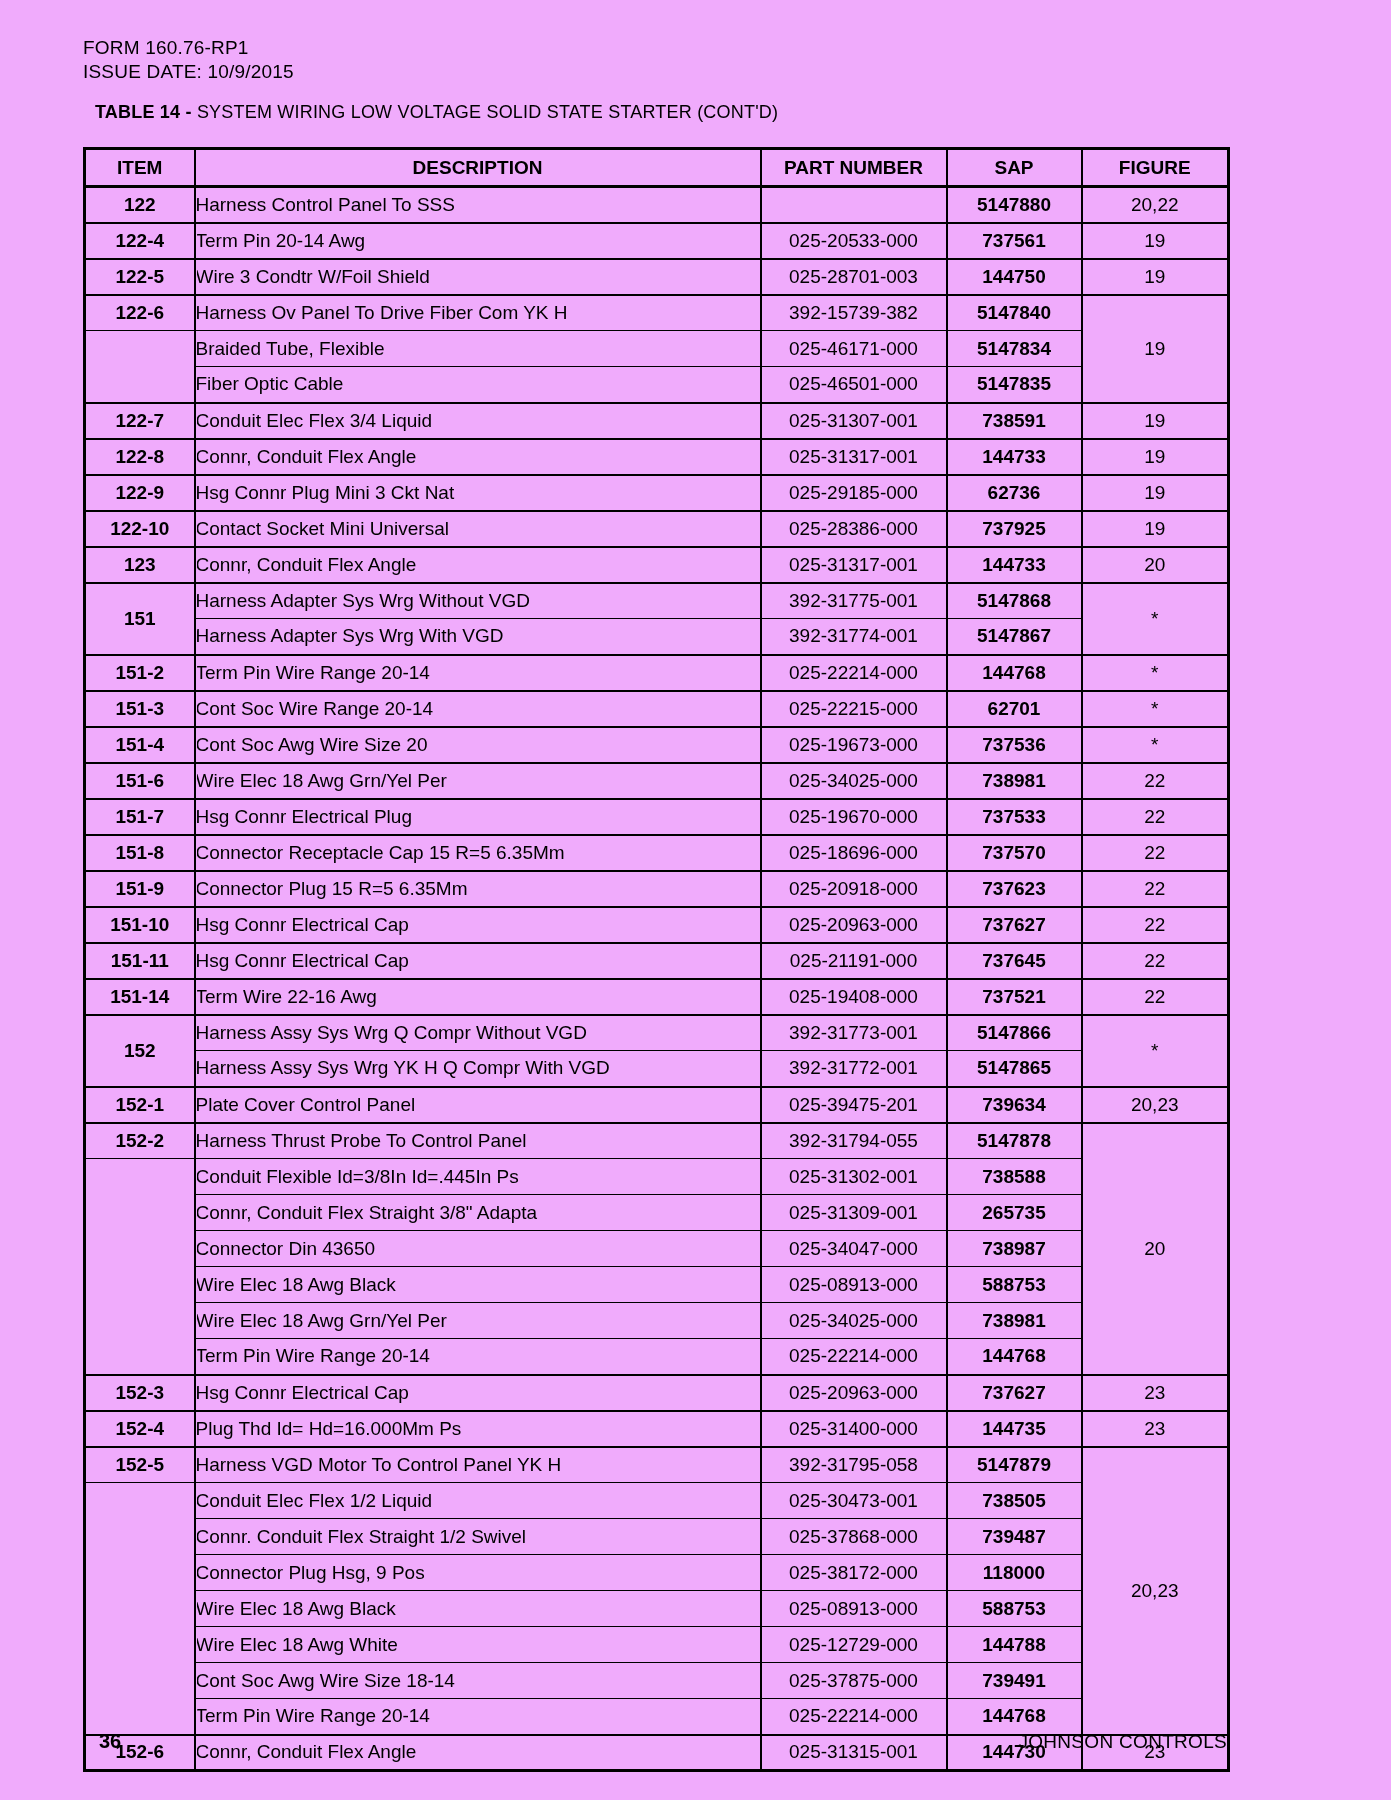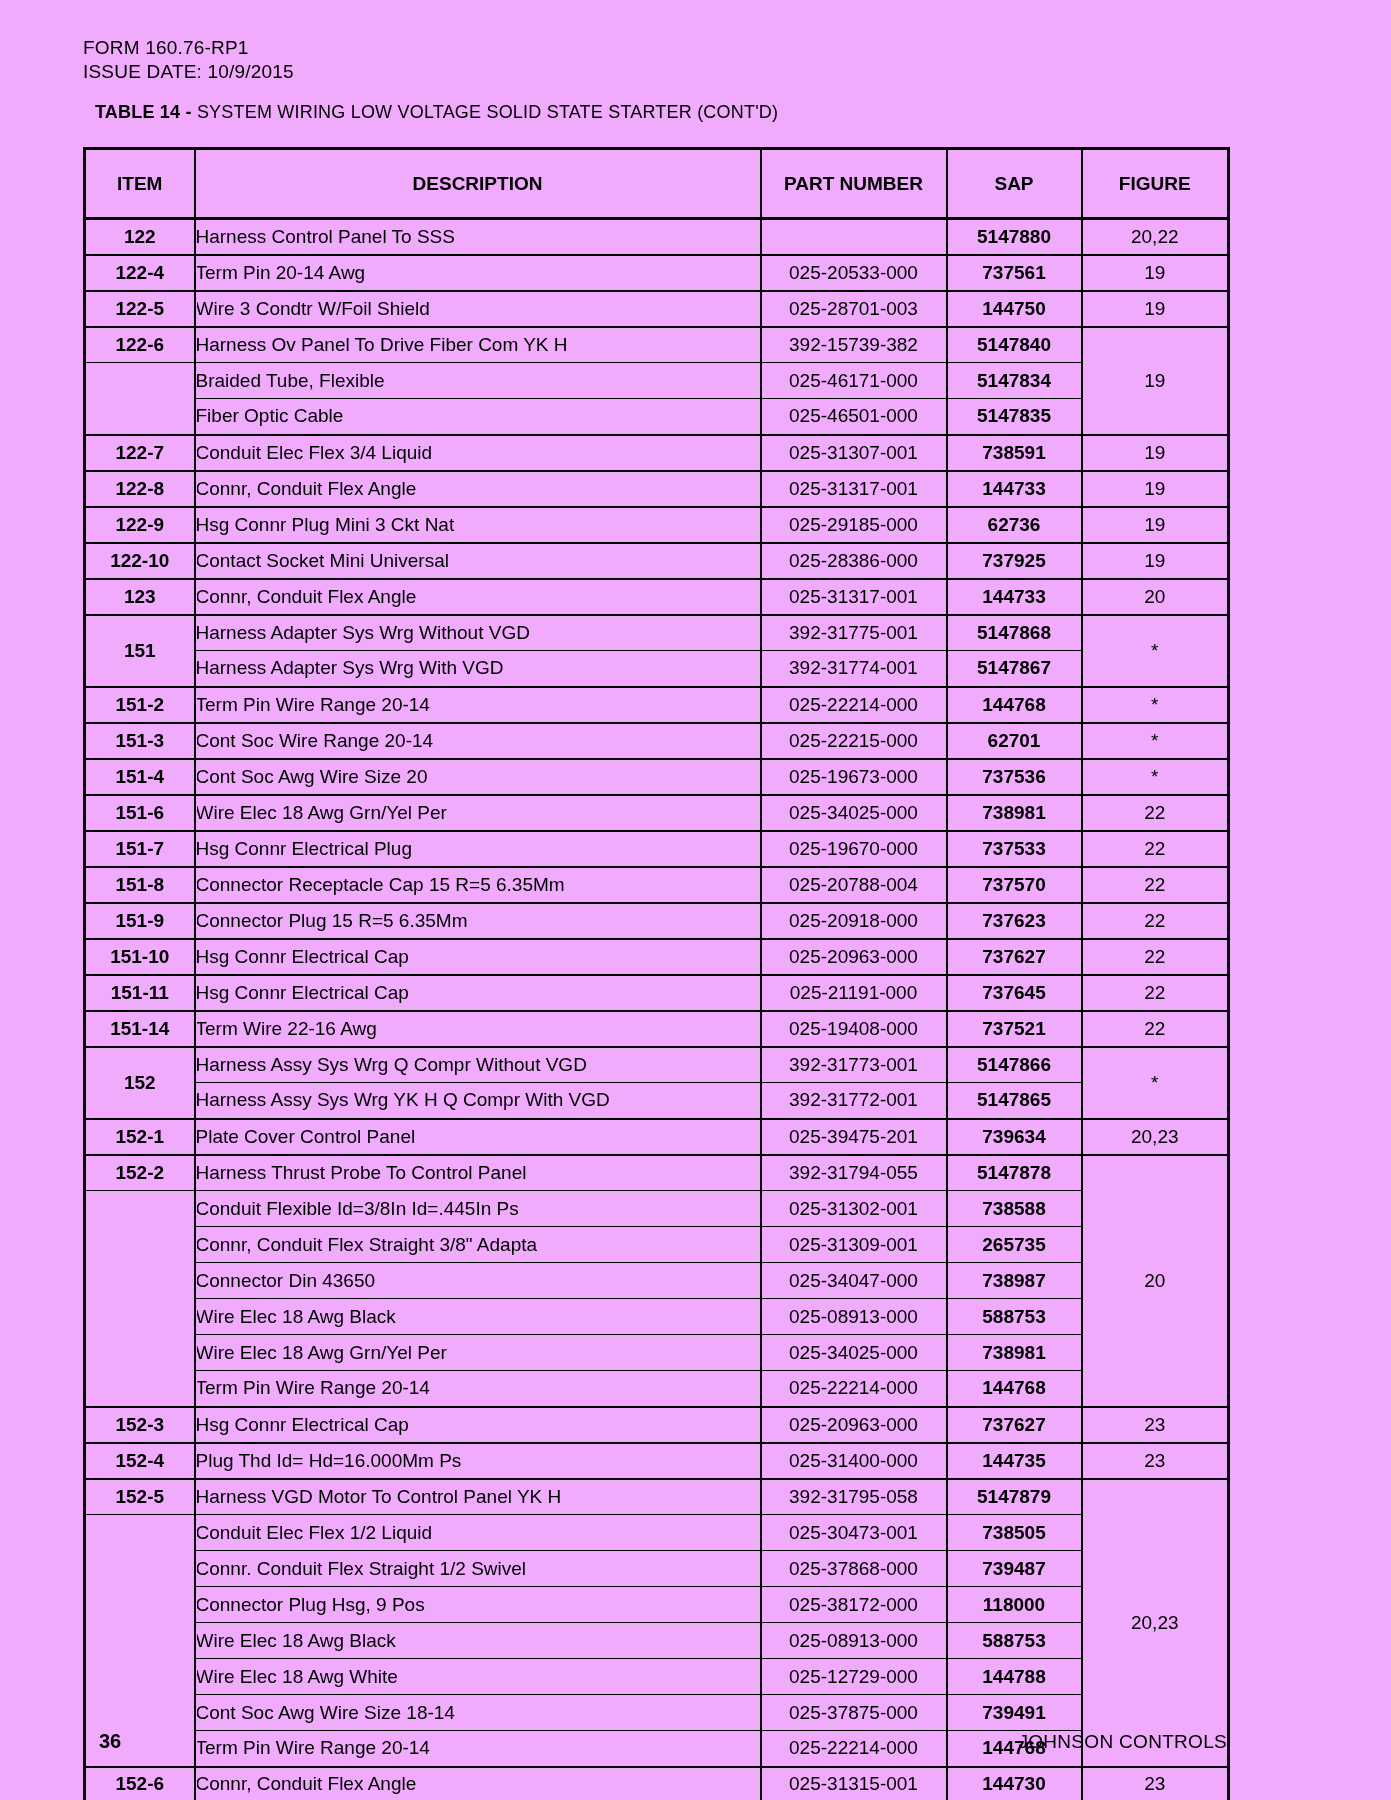--- a/index.html
+++ b/index.html
@@ -39,21 +39,21 @@
     border-collapse: collapse;
     table-layout: fixed;
     border: 3px solid #000;
     font-size: 19px;
   }
   table.parts thead th {
     border-bottom: 3px solid #000;
     font-weight: bold;
     height: 35px;
     text-align: center;
-    padding: 16px;
+    padding: 0;
   }
   table.parts th, table.parts td {
     border-left: 2px solid #000;
     border-right: 2px solid #000;
     overflow: hidden;
     white-space: nowrap;
   }
   table.parts tbody tr { height: 36px; }
   table.parts tbody td { padding: 0; vertical-align: middle; }
   tbody tr.g-in  > td { border-bottom: 1px solid #000; }
@@ -226,21 +226,21 @@
         <tr class="g-end">
           <td class="item">151-7</td>
           <td class="desc">Hsg Connr Electrical Plug</td>
           <td class="part">025-19670-000</td>
           <td class="sap">737533</td>
           <td class="fig">22</td>
         </tr>
         <tr class="g-end">
           <td class="item">151-8</td>
           <td class="desc">Connector Receptacle Cap 15 R=5 6.35Mm</td>
-          <td class="part">025-20788-004</td>
+          <td class="part">025-18696-000</td>
           <td class="sap">737570</td>
           <td class="fig">22</td>
         </tr>
         <tr class="g-end">
           <td class="item">151-9</td>
           <td class="desc">Connector Plug 15 R=5 6.35Mm</td>
           <td class="part">025-20918-000</td>
           <td class="sap">737623</td>
           <td class="fig">22</td>
         </tr>

